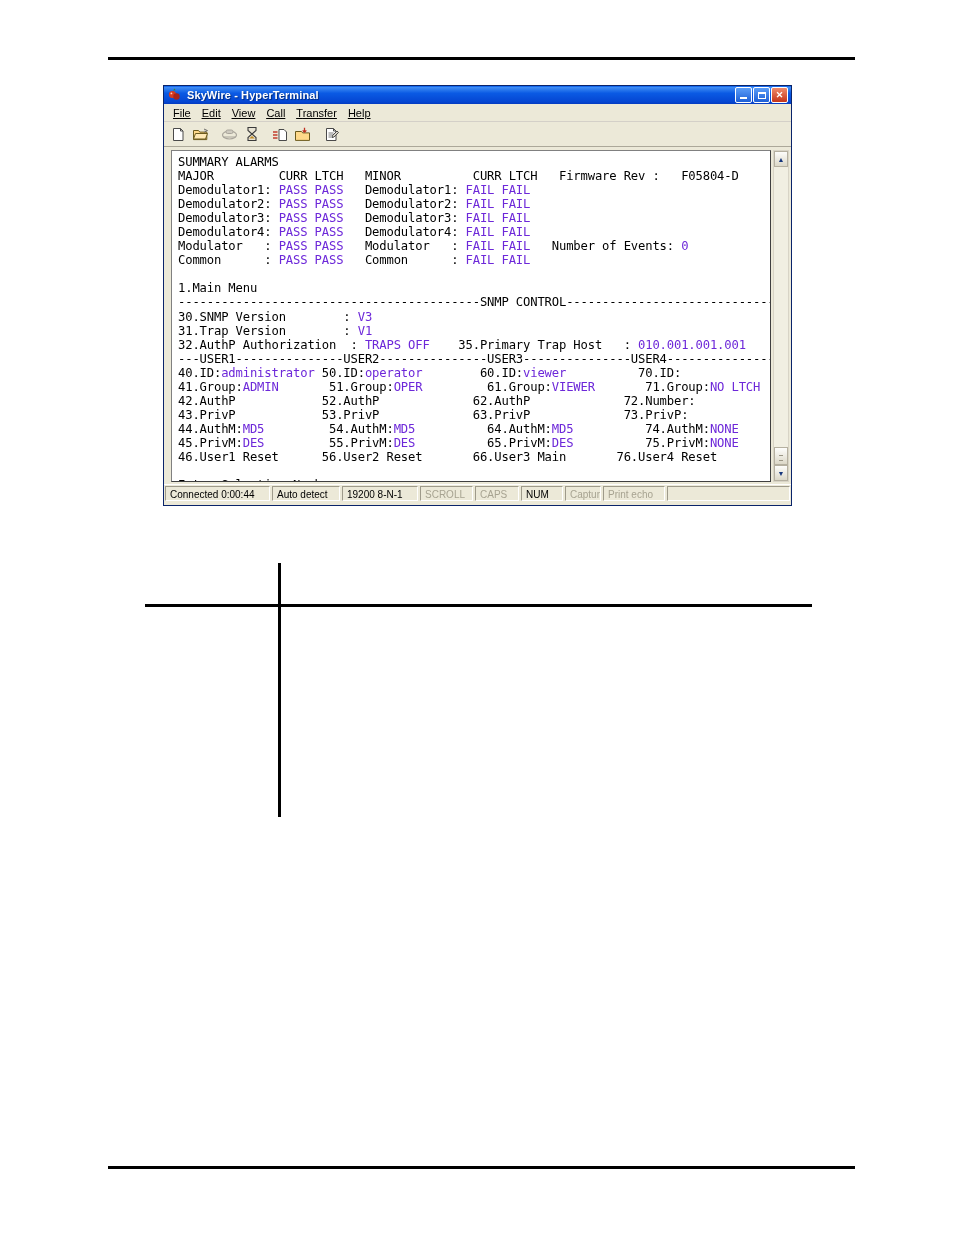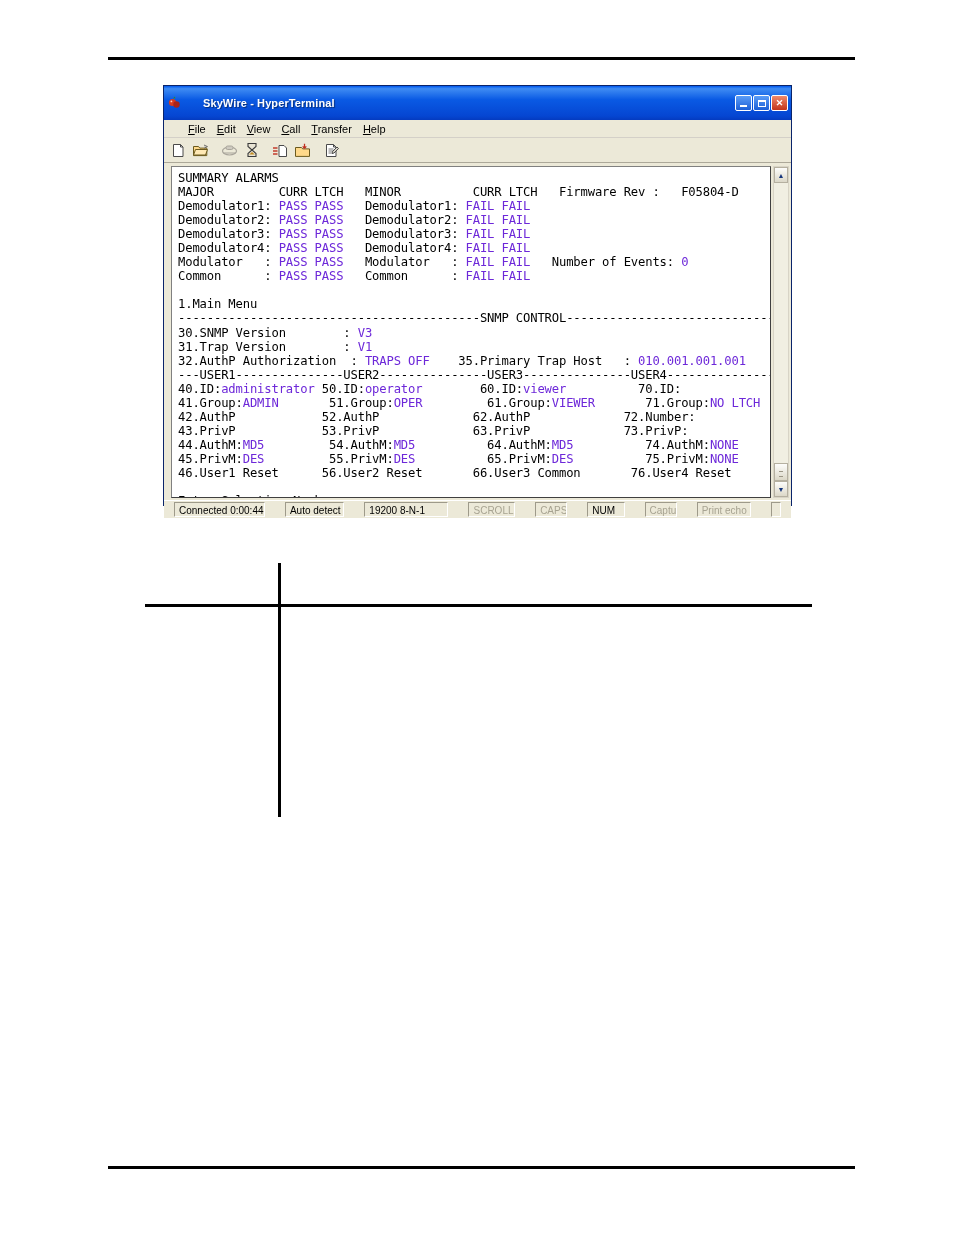--- a/index.html
+++ b/index.html
@@ -60,27 +60,26 @@
     width: 629px;
     height: 421px;
     background: #ece9d8;
     border: 1px solid #0a246a;
     box-sizing: border-box;
     font-size: 11px;
   }
 
   
   .ht-titlebar {
-    height: 34px;
+    height: 18px;
     background: linear-gradient(to bottom, #0058ee 0%, #3f8cf3 8%, #0a5ae4 40%, #0546d2 88%, #043bc0 100%);
     display: flex;
     align-items: center;
     padding: 0 2px 0 3px;
     box-sizing: border-box;
-    gap: 16px;
   }
   .ht-title-icon {
     width: 16px; height: 16px;
     margin-right: 4px;
     position: relative;
     flex: 0 0 auto;
   }
   .ht-title-text {
     color: #ffffff;
     font-size: 11px;
@@ -110,22 +109,23 @@
   .ht-btn .glyph-max {
     display:block; width:8px; height:7px; border:1px solid #fff; border-top-width:2px; box-sizing:border-box;
   }
 
   
   .ht-menubar {
     height: 17px;
     background: #ece9d8;
     display: flex;
     align-items: center;
-    padding-left: 19px;
+    padding-left: 4px;
     border-bottom: 1px solid #d4d0c8;
+    text-decoration: underline;
   }
   .ht-menu-item {
     font-size: 11px;
     color: #000000;
     padding: 1px 6px 1px 5px;
     white-space: nowrap;
   }
   .ht-menu-item .mn { text-decoration: underline; }
 
   
@@ -228,21 +228,21 @@
     align-items: center;
     font-size: 10px;
     color: #000000;
     box-sizing: border-box;
   }
   .sb-cell {
     height: 15px;
     line-height: 15px;
     border: 1px solid;
     border-color: #9e9a8a #ffffff #ffffff #9e9a8a;
-    margin: 0 10px;
+    margin: 0 1px;
     padding: 0 4px;
     box-sizing: border-box;
     white-space: nowrap;
     overflow: hidden;
   }
   .sb-cell.grey { color: #a7a391; }
   .sb-cell.flex { flex: 1 1 auto; }
 </style>
 </head>
 <body>
@@ -359,37 +359,37 @@
 <span><span>30.</span><span>SNMP Version</span><span>        </span><span>:</span><span> </span><span class="dim">V3</span></span>
 <span><span>31.</span><span>Trap Version</span><span>        </span><span>:</span><span> </span><span class="dim">V1</span></span>
 <span><span>32.</span><span>AuthP Authorization</span><span>  </span><span>:</span><span> </span><span class="dim">TRAPS OFF</span><span>    </span><span>35.</span><span>Primary Trap Host</span><span>   </span><span>:</span><span> </span><span class="dim">010.001.001.001</span></span>
 <span>---USER1---------------USER2---------------USER3---------------USER4---------------</span>
 <span><span>40.</span><span>ID:</span><span class="dim">administrator</span><span> </span><span>50.</span><span>ID:</span><span class="dim">operator</span><span>        </span><span>60.</span><span>ID:</span><span class="dim">viewer</span><span>          </span><span>70.</span><span>ID:</span></span>
 <span><span>41.</span><span>Group:</span><span class="dim">ADMIN</span><span>       </span><span>51.</span><span>Group:</span><span class="dim">OPER</span><span>         </span><span>61.</span><span>Group:</span><span class="dim">VIEWER</span><span>       </span><span>71.</span><span>Group:</span><span class="dim">NO LTCH</span></span>
 <span><span>42.</span><span>AuthP</span><span>            </span><span>52.</span><span>AuthP</span><span>             </span><span>62.</span><span>AuthP</span><span>             </span><span>72.</span><span>Number:</span></span>
 <span><span>43.</span><span>PrivP</span><span>            </span><span>53.</span><span>PrivP</span><span>             </span><span>63.</span><span>PrivP</span><span>             </span><span>73.</span><span>PrivP:</span></span>
 <span><span>44.</span><span>AuthM:</span><span class="dim">MD5</span><span>         </span><span>54.</span><span>AuthM:</span><span class="dim">MD5</span><span>          </span><span>64.</span><span>AuthM:</span><span class="dim">MD5</span><span>          </span><span>74.</span><span>AuthM:</span><span class="dim">NONE</span></span>
 <span><span>45.</span><span>PrivM:</span><span class="dim">DES</span><span>         </span><span>55.</span><span>PrivM:</span><span class="dim">DES</span><span>          </span><span>65.</span><span>PrivM:</span><span class="dim">DES</span><span>          </span><span>75.</span><span>PrivM:</span><span class="dim">NONE</span></span>
-<span><span>46.</span><span>User1 Reset</span><span>      </span><span>56.</span><span>User2 Reset</span><span>       </span><span>66.</span><span>User3 Common</span><span>       </span><span>76.</span><span>User4 Reset</span></span>
+<span><span>46.</span><span>User1 Reset</span><span>      </span><span>56.</span><span>User2 Reset</span><span>       </span><span>66.</span><span>User3 Main</span><span>       </span><span>76.</span><span>User4 Reset</span></span>
 <span class="blank"></span><span>Enter Selection Number:</span></div>
     </div>
 
     <div class="ht-vscroll">
       <div class="sb-arrow up">▲</div>
       <div class="sb-thumb"></div>
       <div class="sb-arrow down">▼</div>
     </div>
 
   </div>
 
   <div class="ht-statusbar">
     <div class="sb-cell" style="width:105px">Connected 0:00:44</div>
     <div class="sb-cell" style="width:68px">Auto detect</div>
-    <div class="sb-cell" style="width:97px">19200 8-N-1</div>
+    <div class="sb-cell" style="width:76px">19200 8-N-1</div>
     <div class="sb-cell grey" style="width:53px">SCROLL</div>
-    <div class="sb-cell grey" style="width:36px">CAPS</div>
+    <div class="sb-cell grey" style="width:44px">CAPS</div>
     <div class="sb-cell" style="width:42px">NUM</div>
     <div class="sb-cell grey" style="width:36px">Capture</div>
     <div class="sb-cell grey" style="width:62px">Print echo</div>
     <div class="sb-cell flex"></div>
   </div>
 
 </div>
 
 </body></html>

